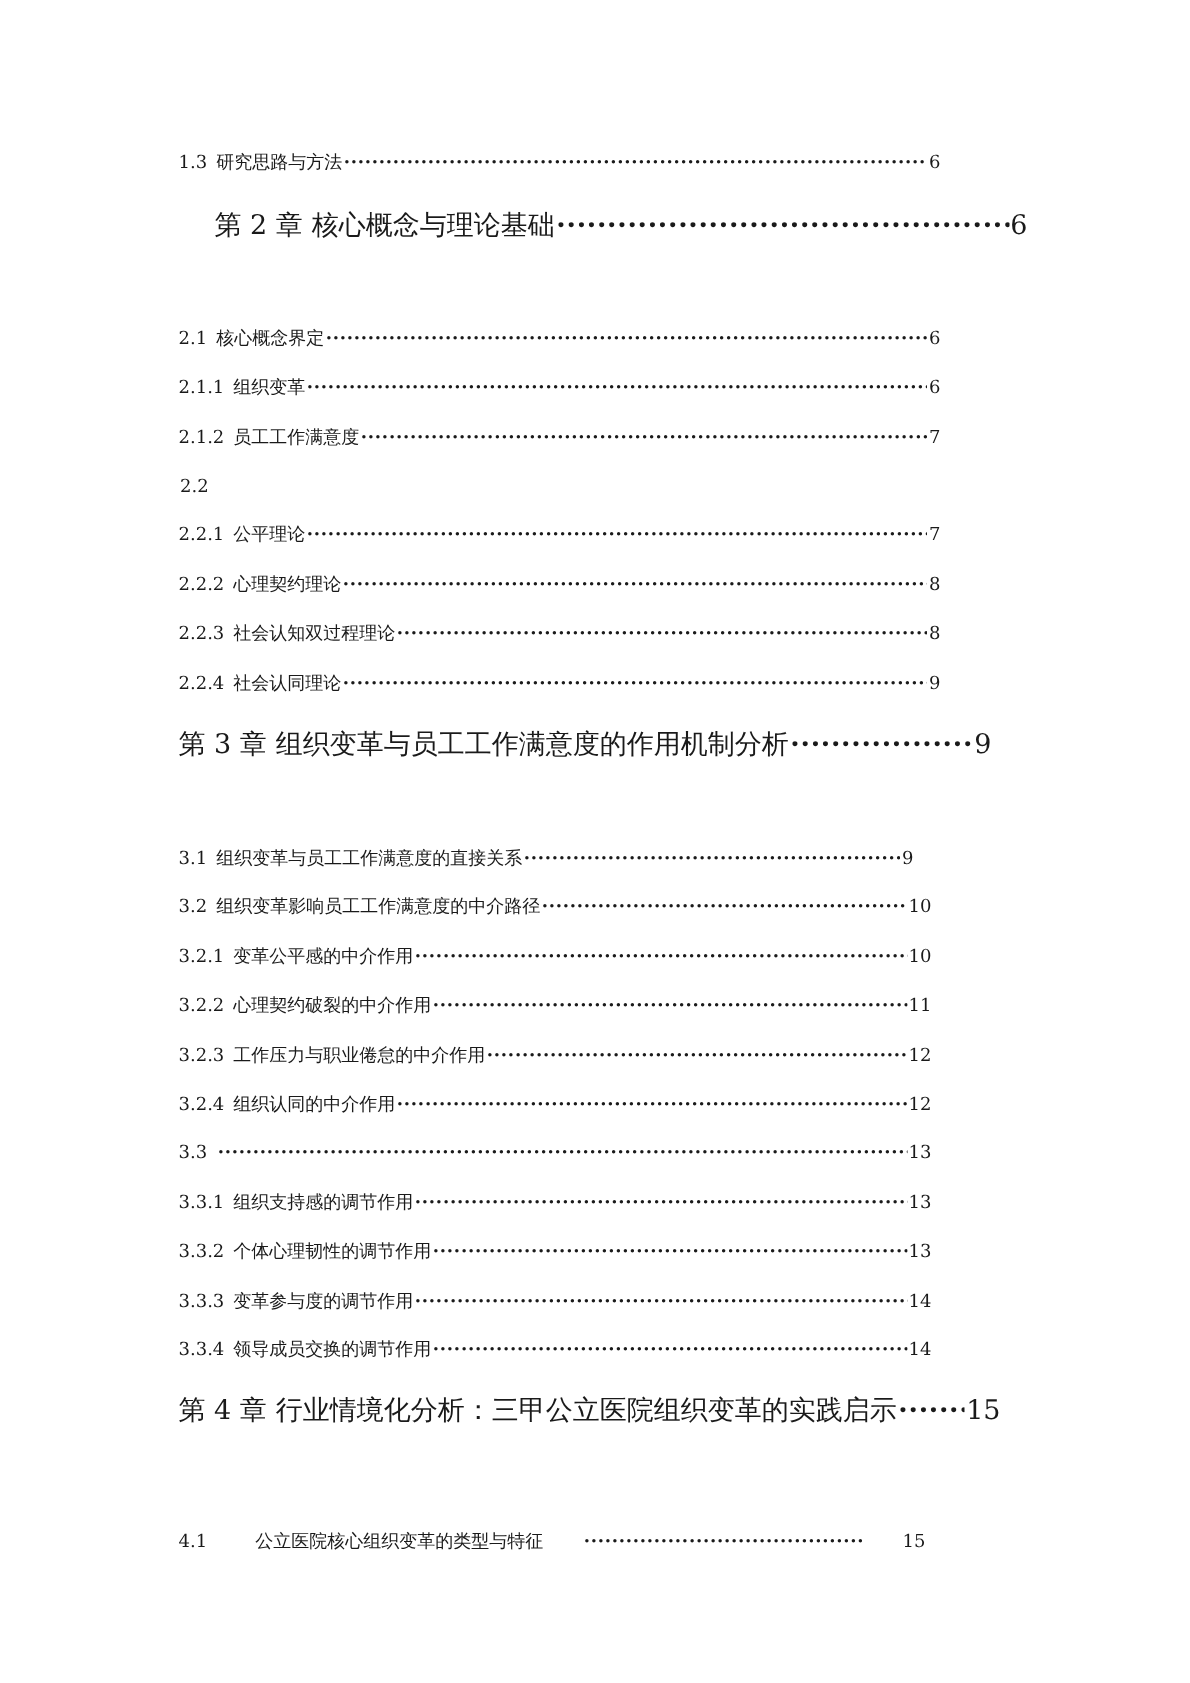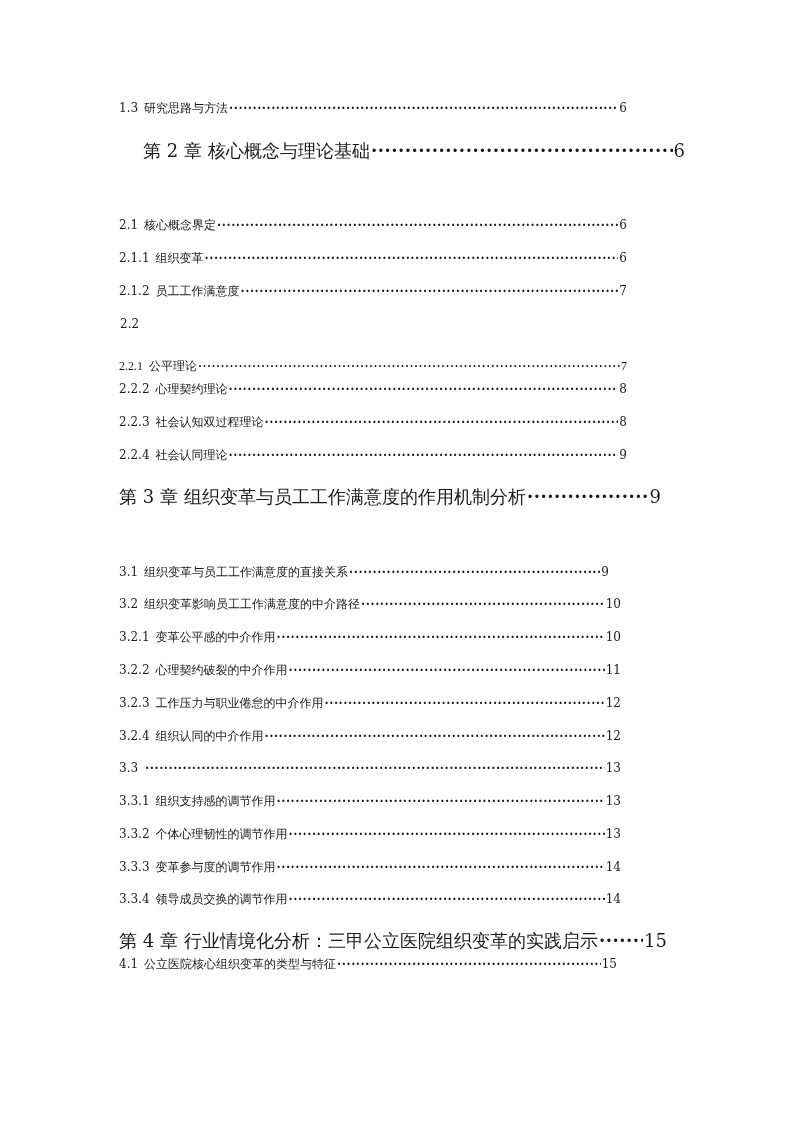--- a/index.html
+++ b/index.html
@@ -47,21 +47,21 @@
       <span class="toc-title">员工工作满意度</span>
       <span class="toc-dots"></span>
       <span class="toc-page">7</span>
     </div>
     <div class="toc-row sec" style="top: 315px; width: 508px; flex-direction: column;">
       <span class="toc-num">2.2</span>
       <span class="toc-title">核心理论基础</span>
       <span class="toc-dots"></span>
       <span class="toc-page">7</span>
     </div>
-    <div class="toc-row sec" style="top: 357px; width: 508px; font-family: Liberation Serif, serif;">
+    <div class="toc-row sec" style="top: 347px; width: 508px;">
       <span class="toc-num">2.2.1</span>
       <span class="toc-title">公平理论</span>
       <span class="toc-dots"></span>
       <span class="toc-page">7</span>
     </div>
     <div class="toc-row sec" style="top: 380px; width: 508px;">
       <span class="toc-num">2.2.2</span>
       <span class="toc-title">心理契约理论</span>
       <span class="toc-dots"></span>
       <span class="toc-page">8</span>
@@ -148,19 +148,19 @@
       <span class="toc-title">领导成员交换的调节作用</span>
       <span class="toc-dots"></span>
       <span class="toc-page">14</span>
     </div>
     <div class="toc-row chap" style="top: 929px; width: 548px;">
       <span class="toc-num">第 4 章</span>
       <span class="toc-title">行业情境化分析：三甲公立医院组织变革的实践启示</span>
       <span class="toc-dots"></span>
       <span class="toc-page">15</span>
     </div>
-    <div class="toc-row sec" style="top: 955px; width: 498px;">
+    <div class="toc-row sec" style="top: 1018px; width: 498px; gap: 26px;">
       <span class="toc-num">4.1</span>
       <span class="toc-title">公立医院核心组织变革的类型与特征</span>
       <span class="toc-dots"></span>
       <span class="toc-page">15</span>
     </div>
   </div>
 
 </body></html>

